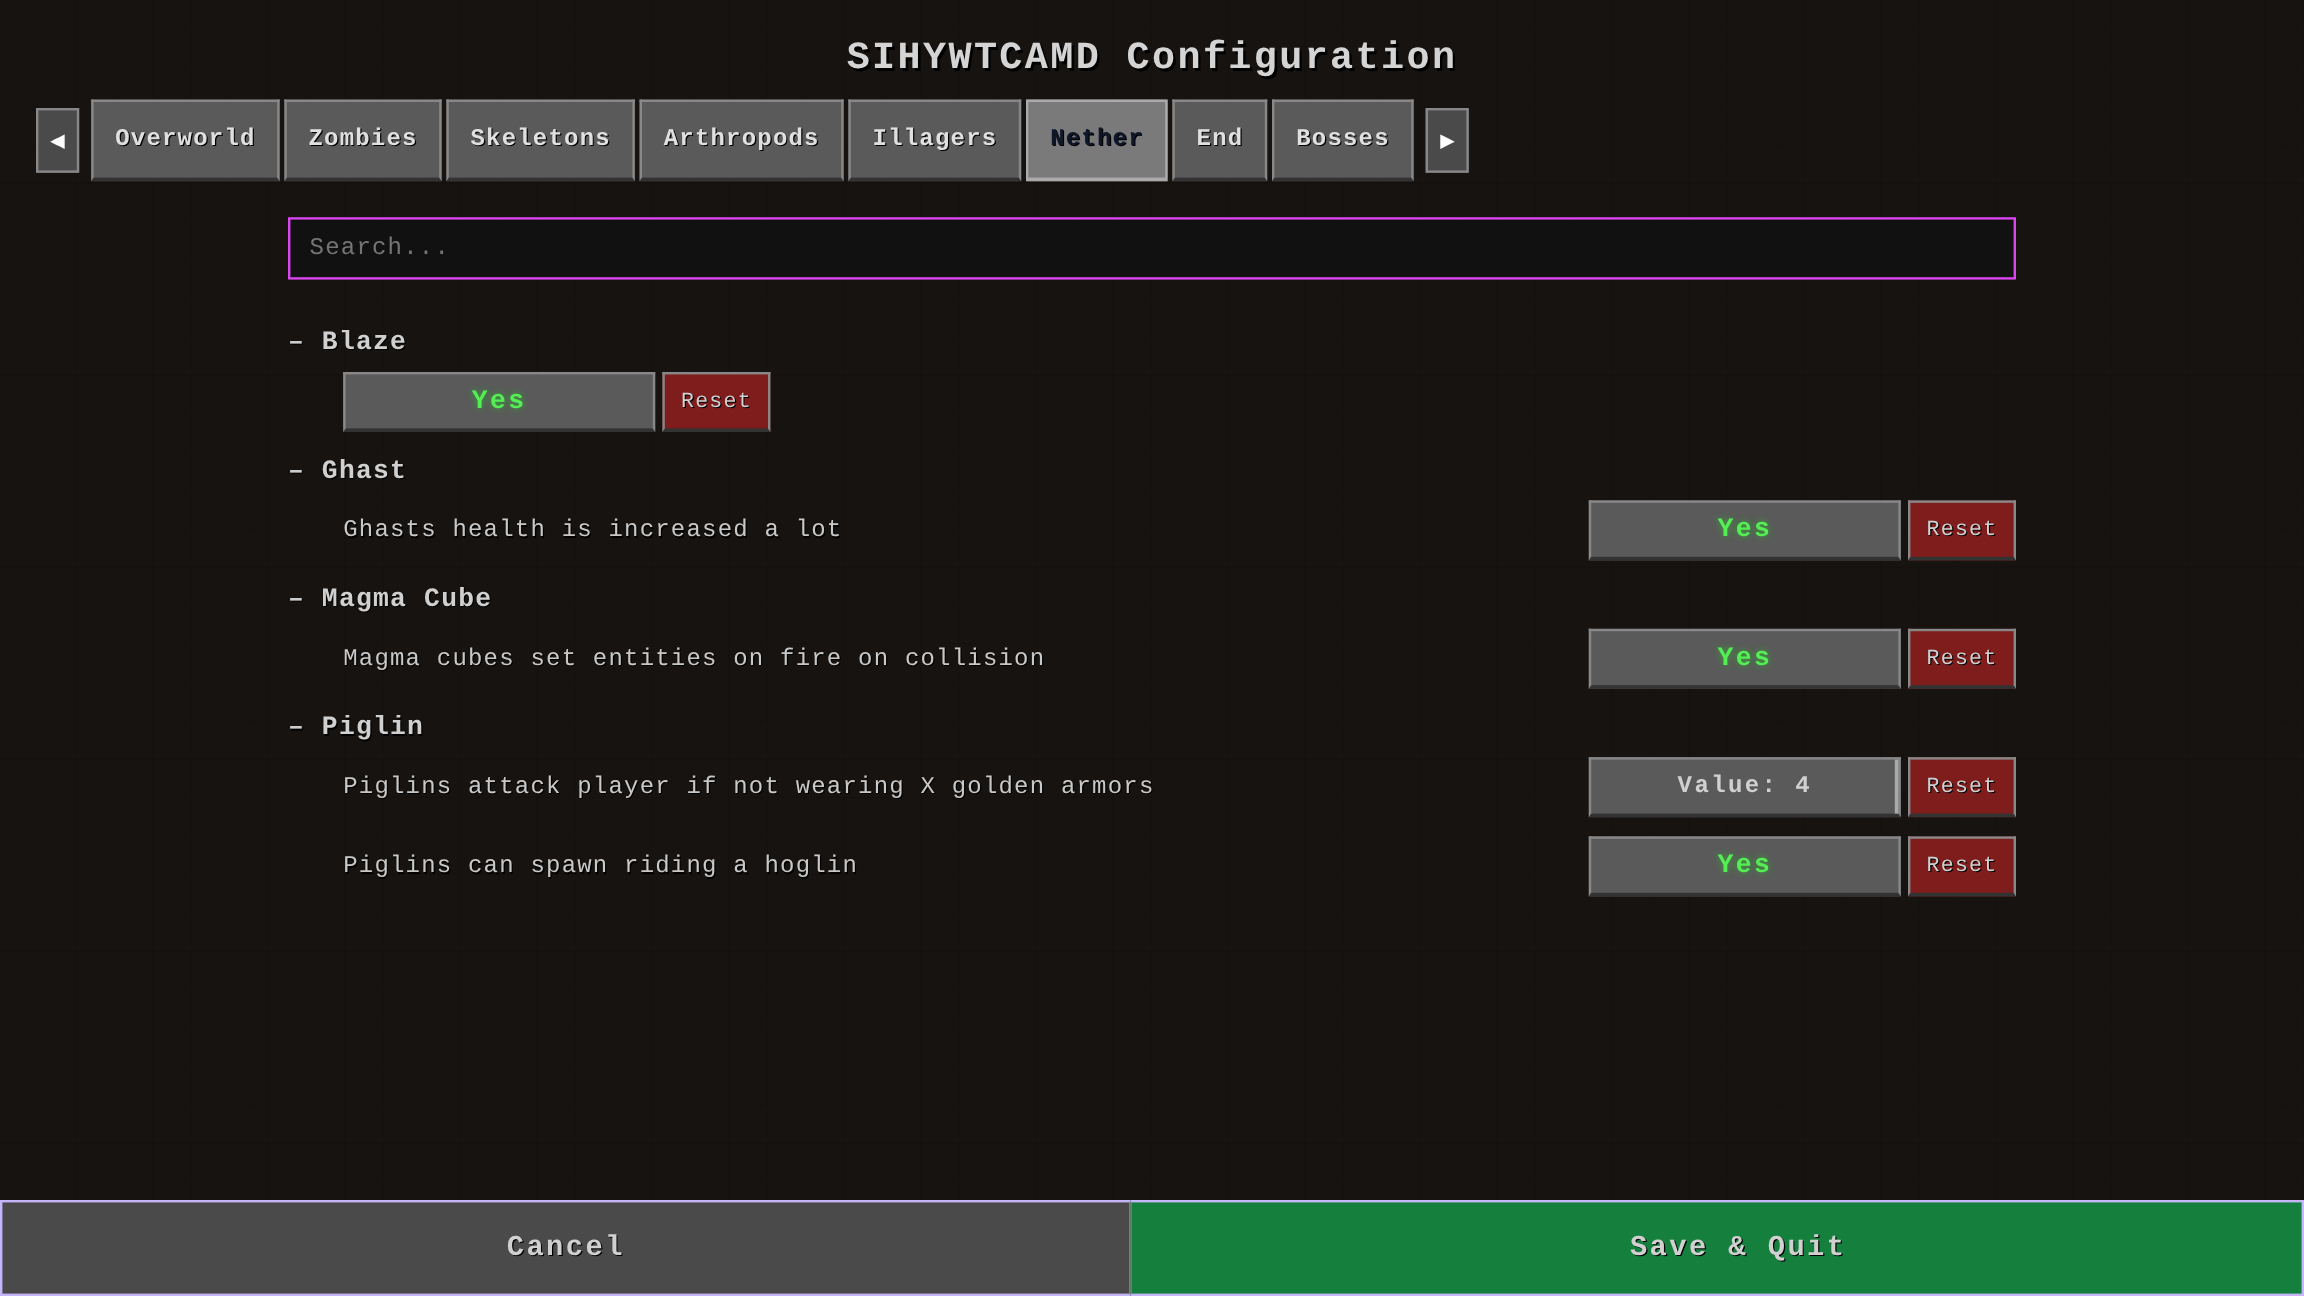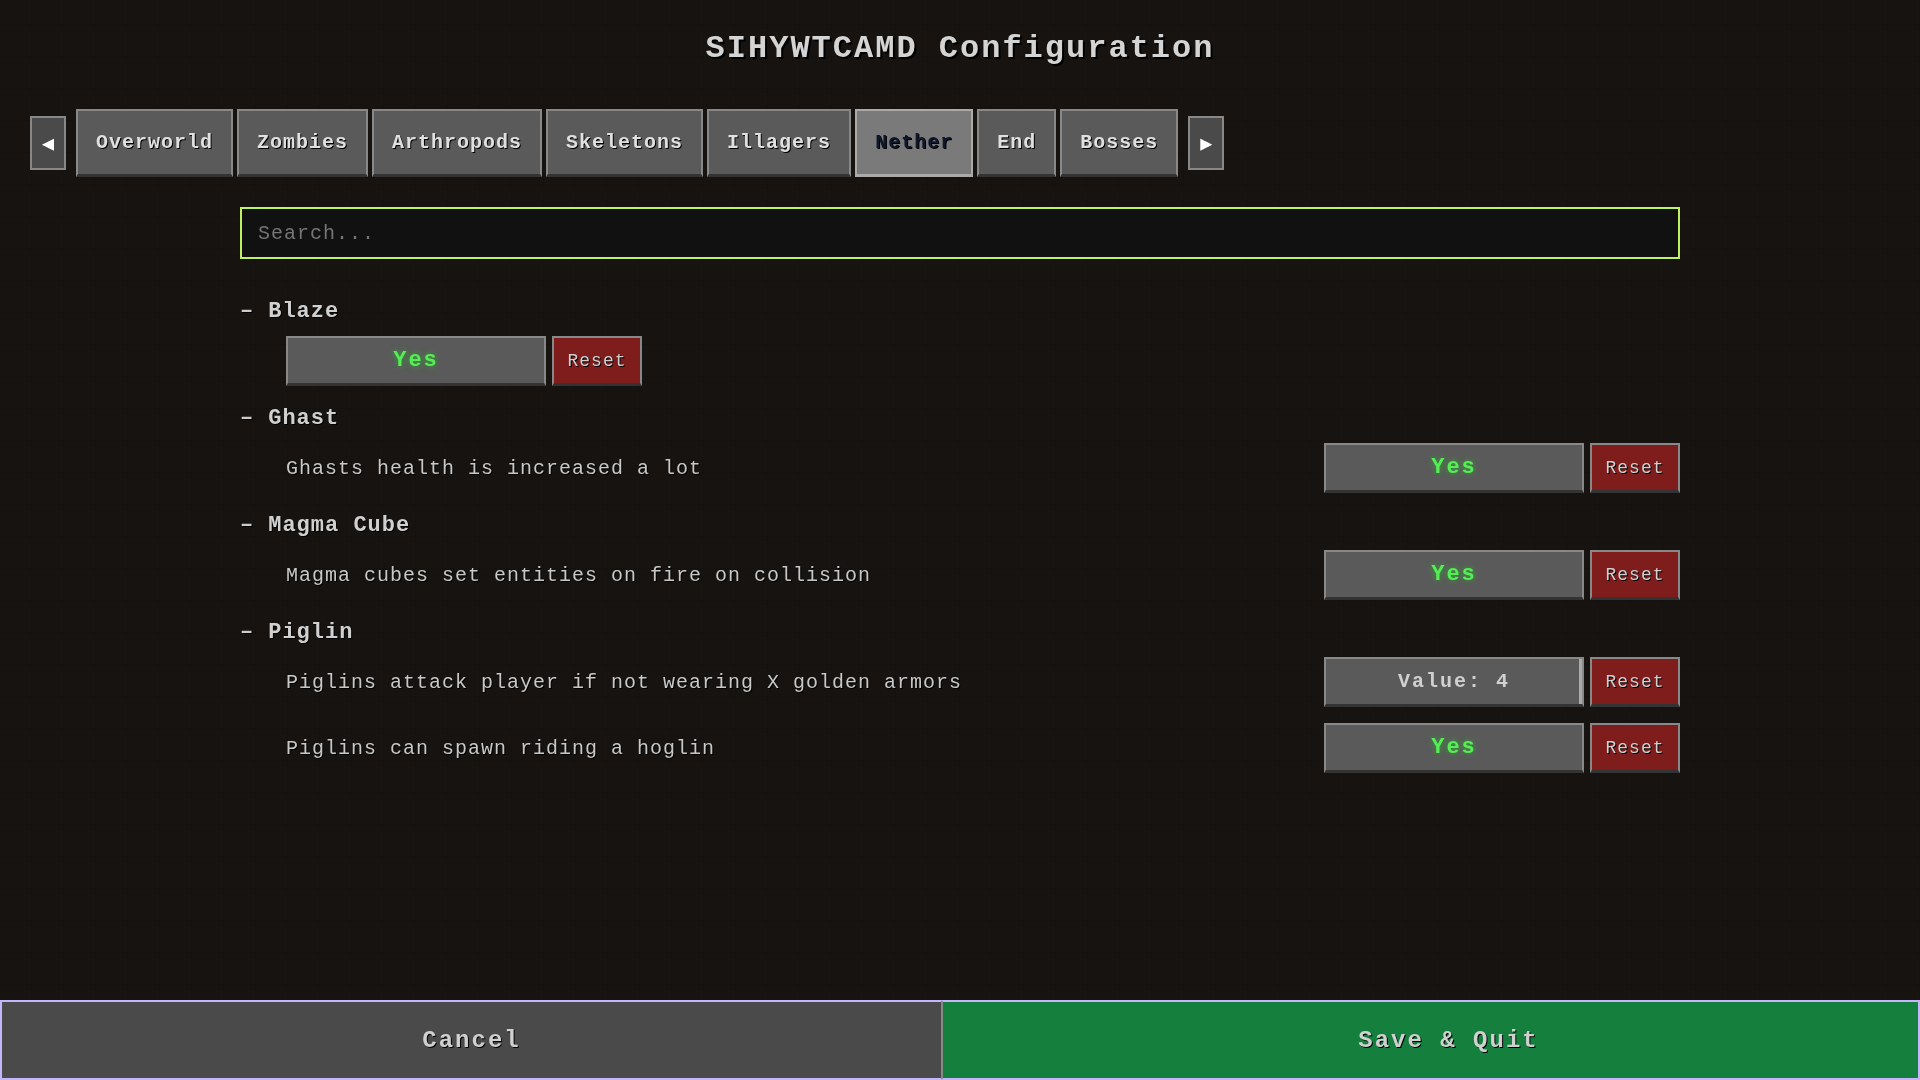--- a/index.html
+++ b/index.html
@@ -47,21 +47,21 @@
       flex-direction: column;
       align-items: center;
       padding: 30px 0 0 0;
     }
 
     
     .page-title {
       font-size: 32px;
       color: #d4d4d4;
       letter-spacing: 2px;
-      margin-bottom: 42px;
+      margin-bottom: 16px;
       text-shadow: 2px 2px 0px #000;
       font-weight: bold;
     }
 
     
     .tab-bar {
       width: 100%;
       display: flex;
       align-items: center;
       padding: 0 30px;
@@ -126,21 +126,21 @@
     
     .search-bar {
       width: 100%;
       margin-bottom: 30px;
     }
 
     .search-input {
       width: 100%;
       height: 52px;
       background: #111;
-      border: 2px solid #bef264;
+      border: 2px solid #d946ef;
       color: #eab308;
       font-family: 'Courier New', Courier, monospace;
       font-size: 20px;
       padding: 0 16px;
       outline: none;
       letter-spacing: 1px;
     }
 
     
     .section-header {
@@ -274,23 +274,23 @@
 
   <div class="page-title">SIHYWTCAMD Configuration</div>
 
   <div class="tab-bar">
     <div class="tab-arrow tab-arrow-left">◀</div>
 
     <button class="tab-button">Overworld</button>
 
     <button class="tab-button">Zombies</button>
 
+    <button class="tab-button">Skeletons</button>
+
     <button class="tab-button">Arthropods</button>
-
-    <button class="tab-button">Skeletons</button>
 
     <button class="tab-button">Illagers</button>
 
     <button class="tab-button tab-nether active">Nether</button>
 
     <button class="tab-button">End</button>
 
     <button class="tab-button">Bosses</button>
 
 

